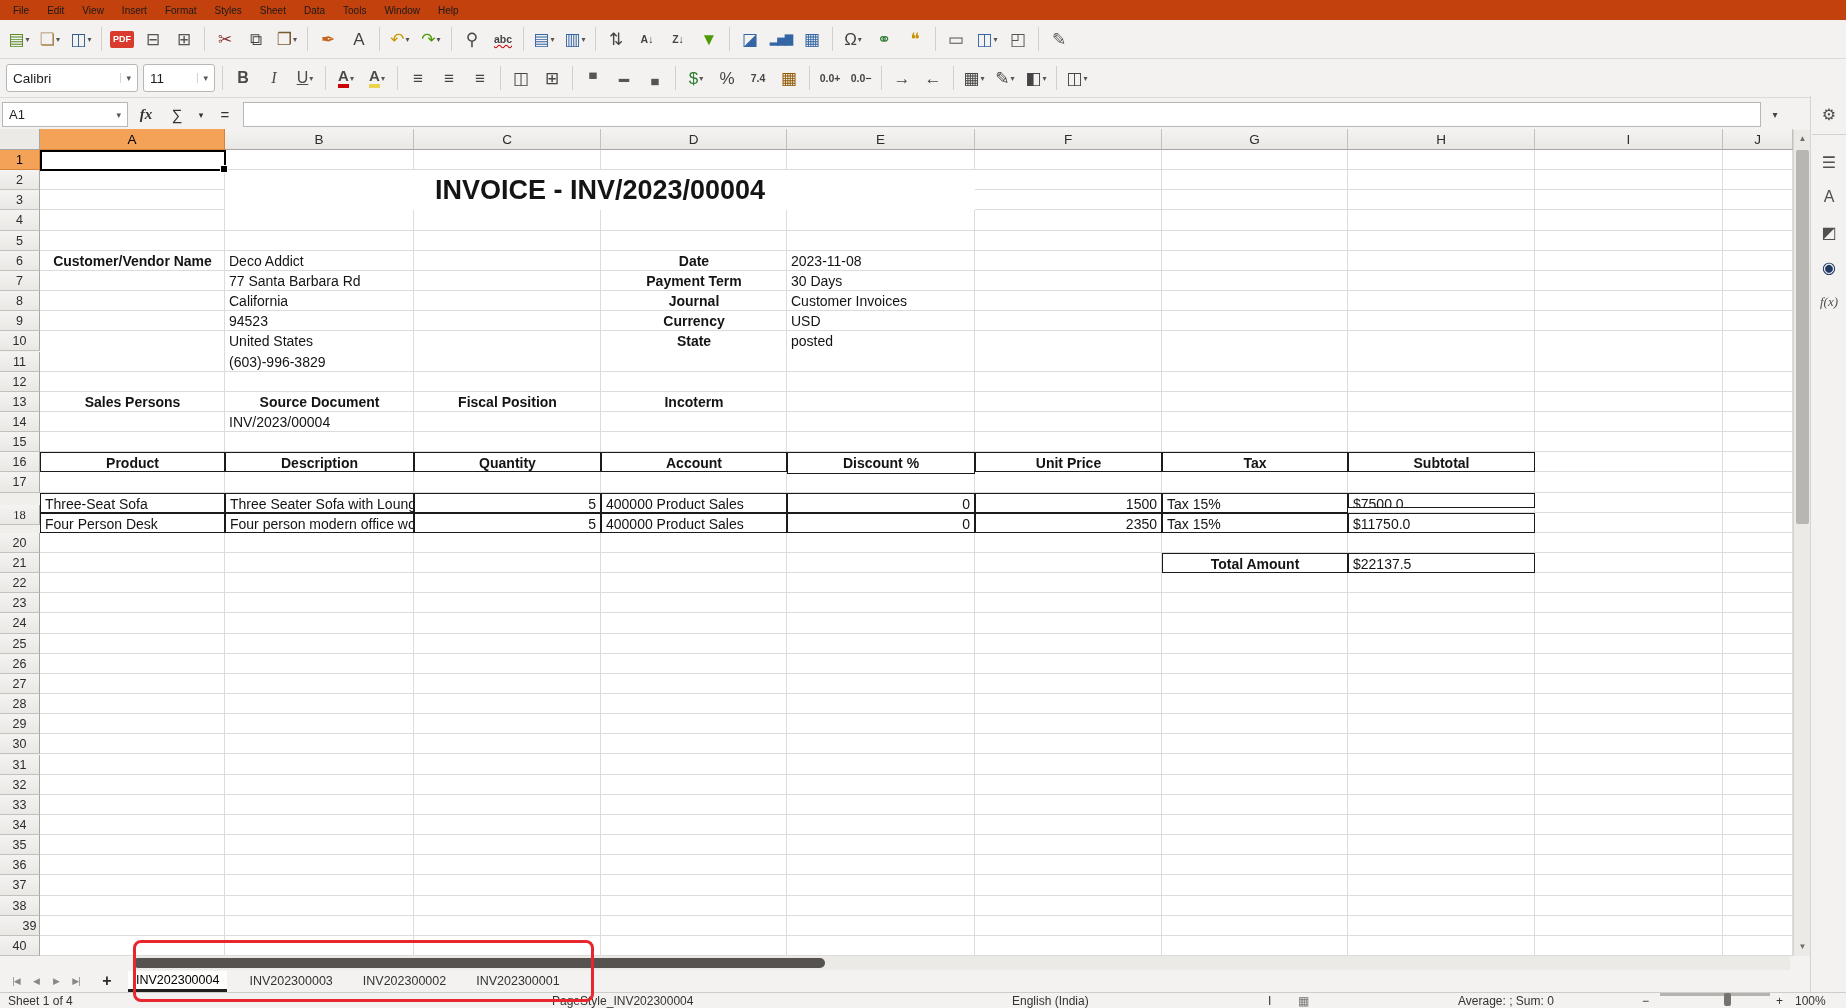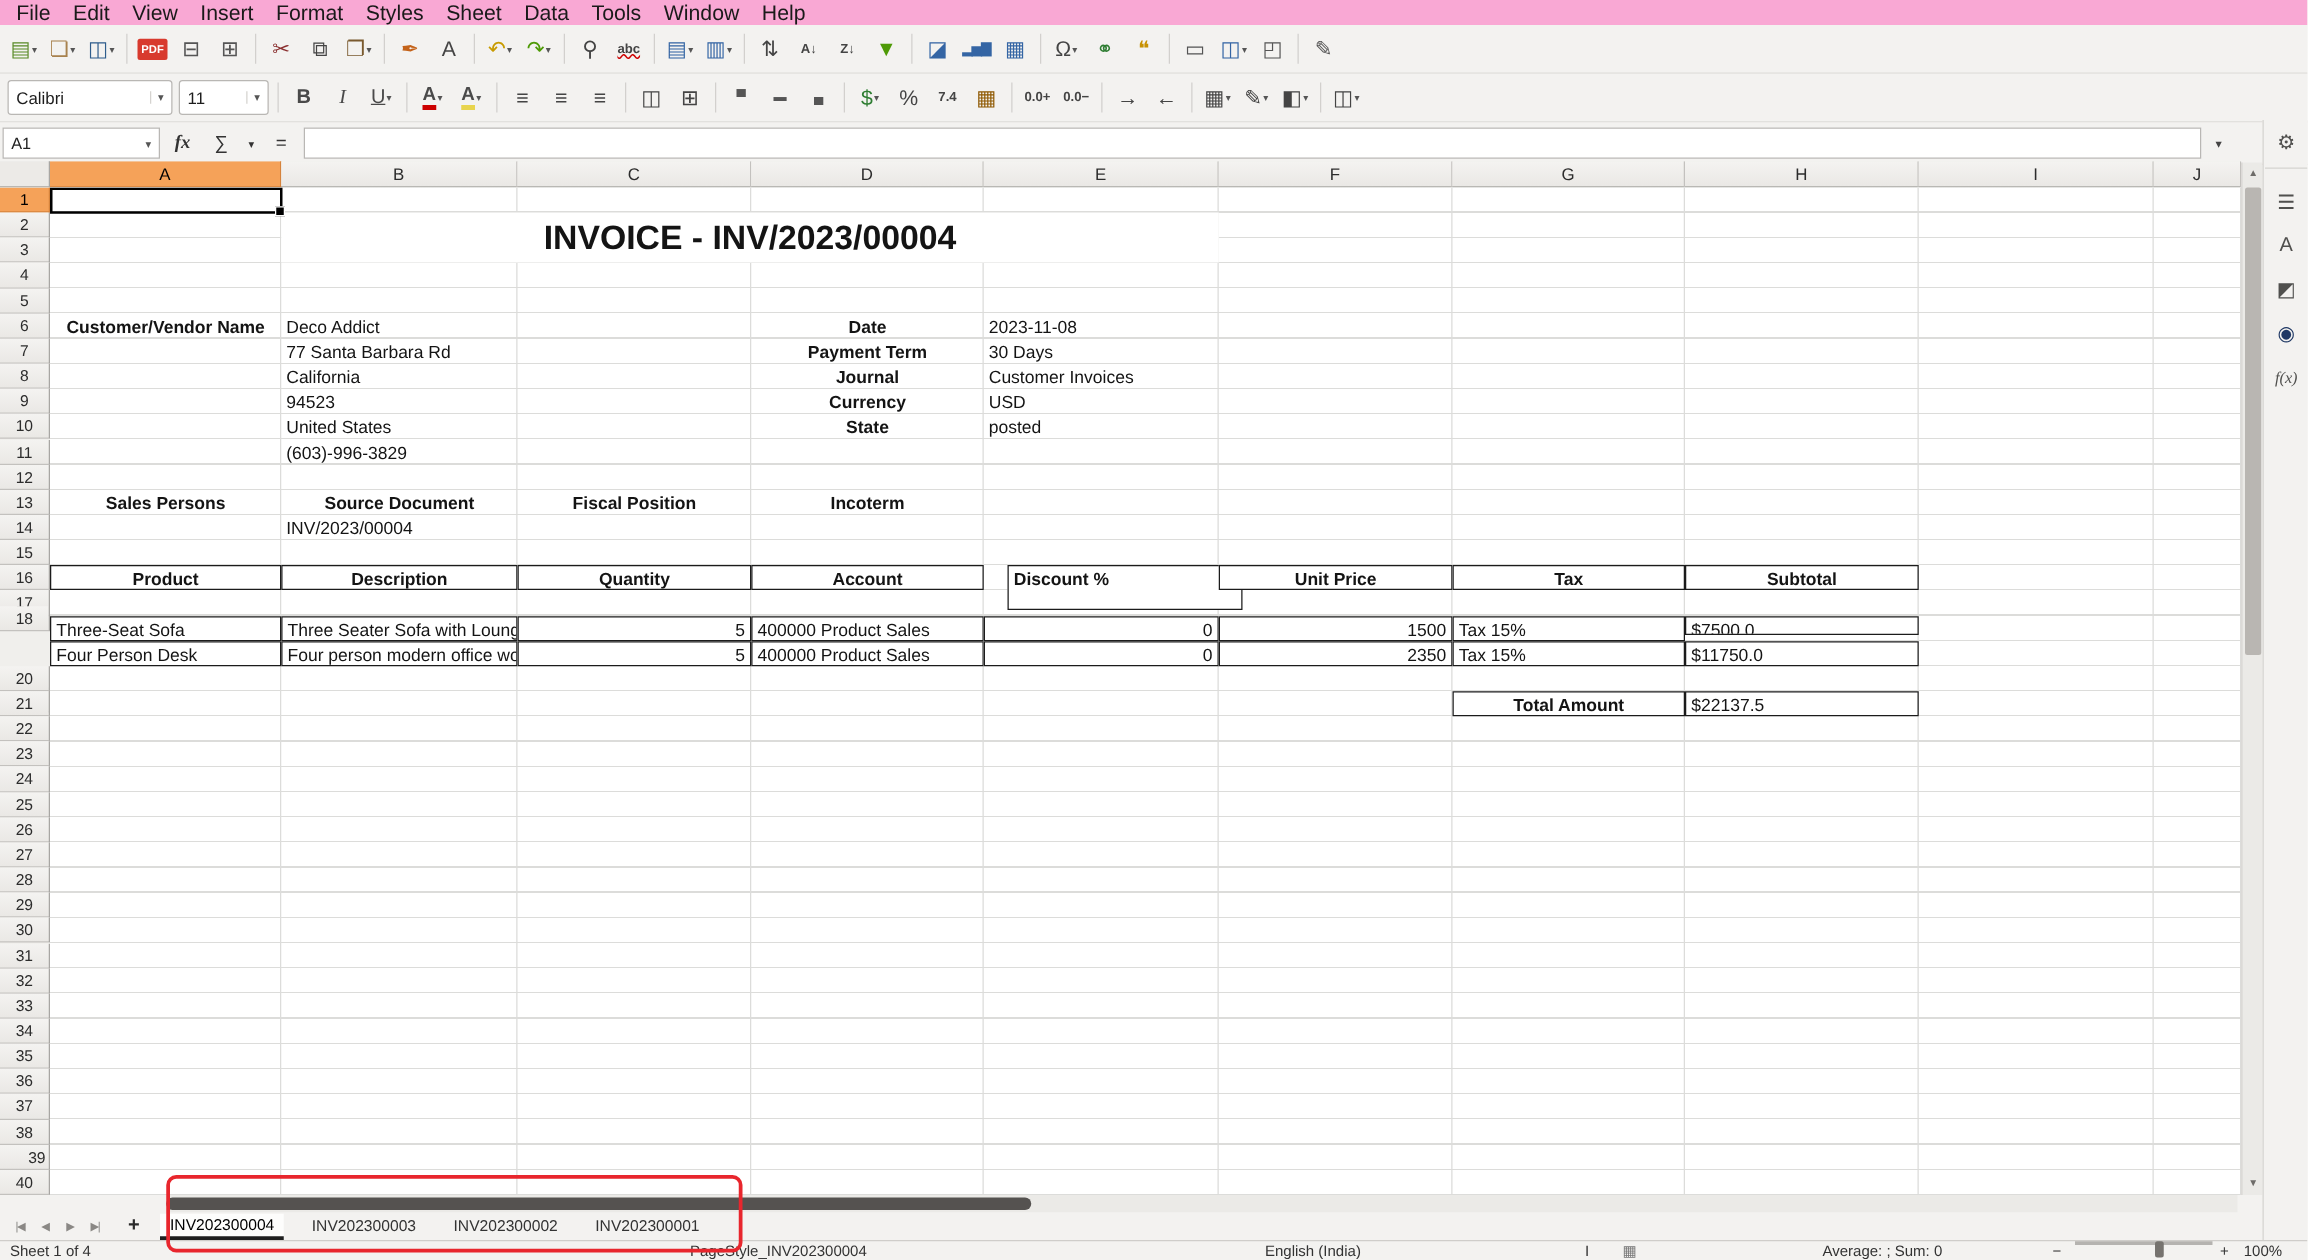--- a/index.html
+++ b/index.html
@@ -1,20 +1,20 @@
 <!DOCTYPE html>
 <html><head>
 <meta charset="utf-8">
 <style>
   html,body{margin:0;padding:0;}
   body{width:1846px;height:1008px;overflow:hidden;background:#f3f2f0;
        font-family:"Liberation Sans",sans-serif;position:relative;color:#222;}
 
   
-  .menubar{height:20px;display:flex;padding-left:4px;background:#f9a8d4;font-size:17px;}
+  .menubar{height:20px;display:flex;align-items:center;padding-left:4px;background:#c2410c;font-size:10px;}
   .menu-item{padding:1px 9px;border-radius:3px;color:#1a1a1a;}
   .toolbar{display:flex;align-items:center;background:#f3f2f0;border-bottom:1px solid #dddbd8;padding:0 4px;gap:1px;}
   .tb1{height:38px;}
   .tb2{height:38px;}
   .tbtn{min-width:26px;height:28px;display:flex;align-items:center;justify-content:center;
         border-radius:3px;position:relative;padding:0 2px;}
   .tbtn .glyph{font-size:17px;color:#4a4a4a;line-height:1;}
   .tbtn .dd{font-size:8px;color:#555;margin-left:1px;}
   .sep{width:1px;height:24px;background:#d2d0cd;margin:0 4px;}
   .tbtn.pdf .glyph{background:#d83a2e;color:#fff;font-size:9px;font-weight:bold;
@@ -379,21 +379,21 @@
     <div class="rowhead" style="top: 141.05px;">8</div>
     <div class="rowhead" style="top: 161.2px;">9</div>
     <div class="rowhead" style="top: 181.35px;">10</div>
     <div class="rowhead" style="top: 201.5px;">11</div>
     <div class="rowhead" style="top: 221.65px;">12</div>
     <div class="rowhead" style="top: 241.8px;">13</div>
     <div class="rowhead" style="top: 261.95px;">14</div>
     <div class="rowhead" style="top: 282.1px;">15</div>
     <div class="rowhead" style="top: 302.25px;">16</div>
     <div class="rowhead" style="top: 322.4px;">17</div>
-    <div class="rowhead" style="top: 335px;">18</div>
+    <div class="rowhead" style="top: 355px; font-family: Liberation Serif, serif;">18</div>
     <div class="rowhead" style="top: 362.7px; margin-top: 37px;">19</div>
     <div class="rowhead" style="top: 382.85px;">20</div>
     <div class="rowhead" style="top: 403px;">21</div>
     <div class="rowhead" style="top: 423.15px;">22</div>
     <div class="rowhead" style="top: 443.3px;">23</div>
     <div class="rowhead" style="top: 463.45px;">24</div>
     <div class="rowhead" style="top: 483.6px;">25</div>
     <div class="rowhead" style="top: 503.75px;">26</div>
     <div class="rowhead" style="top: 523.9px;">27</div>
     <div class="rowhead" style="top: 544.05px;">28</div>
@@ -441,21 +441,21 @@
     <div class="cell" style="left: 185px; top: 201.5px; width: 189px; height: 20.15px; line-height: 20.15px; text-align: left;">(603)-996-3829</div>
     <div class="cell" style="left: 0px; top: 241.8px; width: 185px; height: 20.15px; line-height: 20.15px; font-weight: bold; text-align: center;">Sales Persons</div>
     <div class="cell" style="left: 185px; top: 241.8px; width: 189px; height: 20.15px; line-height: 20.15px; font-weight: bold; text-align: center;">Source Document</div>
     <div class="cell" style="left: 374px; top: 241.8px; width: 187px; height: 20.15px; line-height: 20.15px; font-weight: bold; text-align: center;">Fiscal Position</div>
     <div class="cell" style="left: 561px; top: 241.8px; width: 186px; height: 20.15px; line-height: 20.15px; font-weight: bold; text-align: center;">Incoterm</div>
     <div class="cell" style="left: 185px; top: 261.95px; width: 189px; height: 20.15px; line-height: 20.15px; text-align: left;">INV/2023/00004</div>
     <div class="cell bd" style="left: 0px; top: 302.25px; width: 185px; height: 20.15px; line-height: 20.15px; font-weight: bold; text-align: center;">Product</div>
     <div class="cell bd" style="left: 185px; top: 302.25px; width: 189px; height: 20.15px; line-height: 20.15px; font-weight: bold; text-align: center;">Description</div>
     <div class="cell bd" style="left: 374px; top: 302.25px; width: 187px; height: 20.15px; line-height: 20.15px; font-weight: bold; text-align: center;">Quantity</div>
     <div class="cell bd" style="left: 561px; top: 302.25px; width: 186px; height: 20.15px; line-height: 20.15px; font-weight: bold; text-align: center;">Account</div>
-    <div class="cell bd" style="left: 766px; top: 302.25px; width: 188px; height: 36px; line-height: 20.15px; font-weight: bold; ">Discount %</div>
+    <div class="cell bd" style="left: 747px; top: 302.25px; width: 188px; height: 22px; line-height: 20.15px; font-weight: bold; text-align: center;">Discount %</div>
     <div class="cell bd" style="left: 935px; top: 302.25px; width: 187px; height: 20.15px; line-height: 20.15px; font-weight: bold; text-align: center;">Unit Price</div>
     <div class="cell bd" style="left: 1122px; top: 302.25px; width: 186px; height: 20.15px; line-height: 20.15px; font-weight: bold; text-align: center;">Tax</div>
     <div class="cell bd" style="left: 1308px; top: 302.25px; width: 187px; height: 20.15px; line-height: 20.15px; font-weight: bold; text-align: center;">Subtotal</div>
     <div class="cell bd" style="left: 0px; top: 342.55px; width: 185px; height: 20.15px; line-height: 20.15px; text-align: left;">Three-Seat Sofa</div>
     <div class="cell bd" style="left: 185px; top: 342.55px; width: 189px; height: 20.15px; line-height: 20.15px; text-align: left;">Three Seater Sofa with Lounger in Steel Grey Colour</div>
     <div class="cell bd" style="left: 374px; top: 342.55px; width: 187px; height: 20.15px; line-height: 20.15px; text-align: right;">5</div>
     <div class="cell bd" style="left: 561px; top: 342.55px; width: 186px; height: 20.15px; line-height: 20.15px; text-align: left;">400000 Product Sales</div>
     <div class="cell bd" style="left: 747px; top: 342.55px; width: 188px; height: 20.15px; line-height: 20.15px; text-align: right;">0</div>
     <div class="cell bd" style="left: 935px; top: 342.55px; width: 187px; height: 20.15px; line-height: 20.15px; text-align: right;">1500</div>
     <div class="cell bd" style="left: 1122px; top: 342.55px; width: 186px; height: 20.15px; line-height: 20.15px; text-align: left;">Tax 15%</div>

